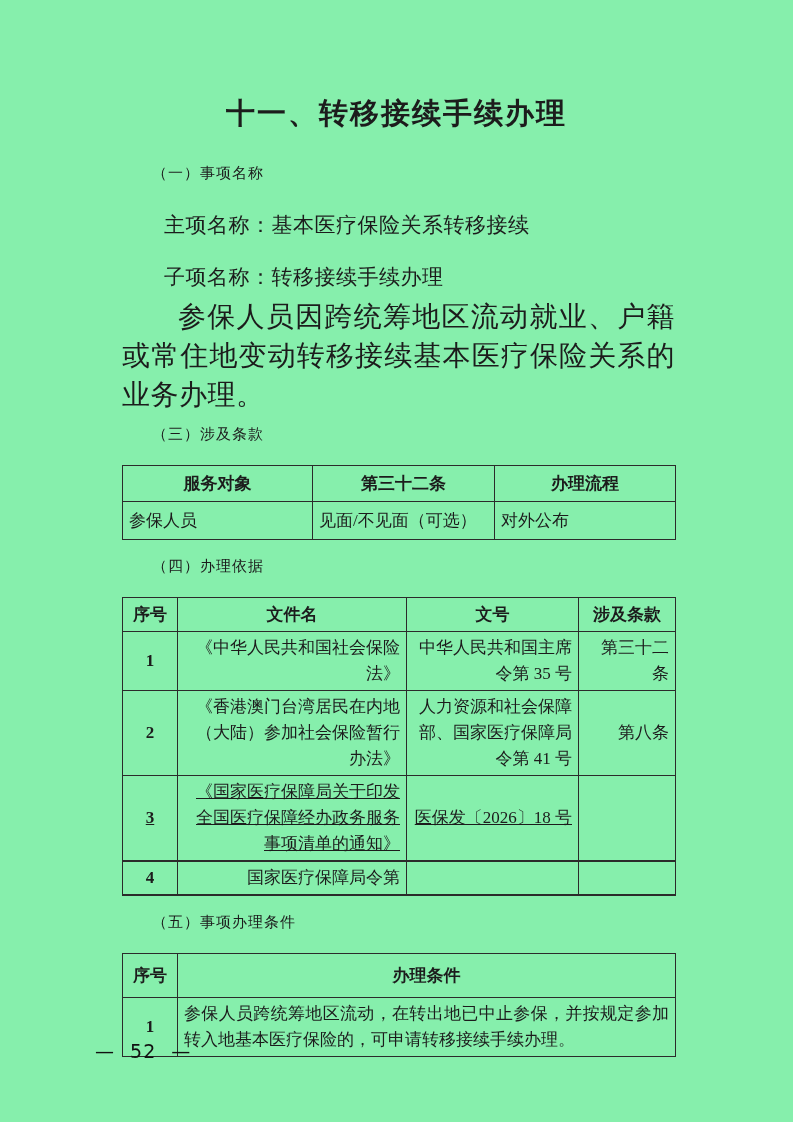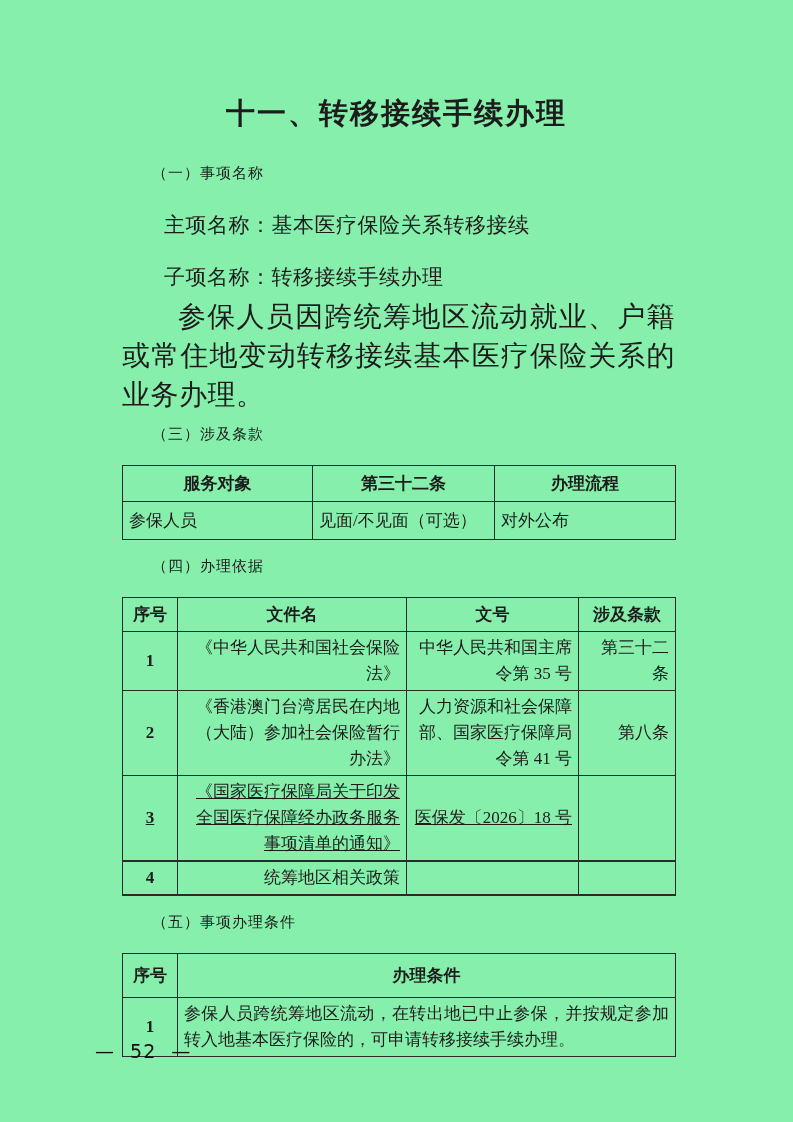--- a/index.html
+++ b/index.html
@@ -166,21 +166,21 @@
           <td class="text-cell">第八条</td>
         </tr>
         <tr class="r3">
           <td class="num-cell">3</td>
           <td class="text-cell">《国家医疗保障局关于印发全国医疗保障经办政务服务事项清单的通知》</td>
           <td class="text-cell">医保发〔2026〕18 号</td>
           <td class="text-cell"></td>
         </tr>
         <tr class="r4 thick">
           <td class="num-cell">4</td>
-          <td class="text-cell">统筹地区相关政策</td>
+          <td class="text-cell">国家医疗保障局令第</td>
           <td class="text-cell"></td>
           <td class="text-cell"></td>
         </tr>
       </tbody>
     </table>
 
     <p class="heading">（五）事项办理条件</p>
 
     <table class="cond-tbl">
       <colgroup>

